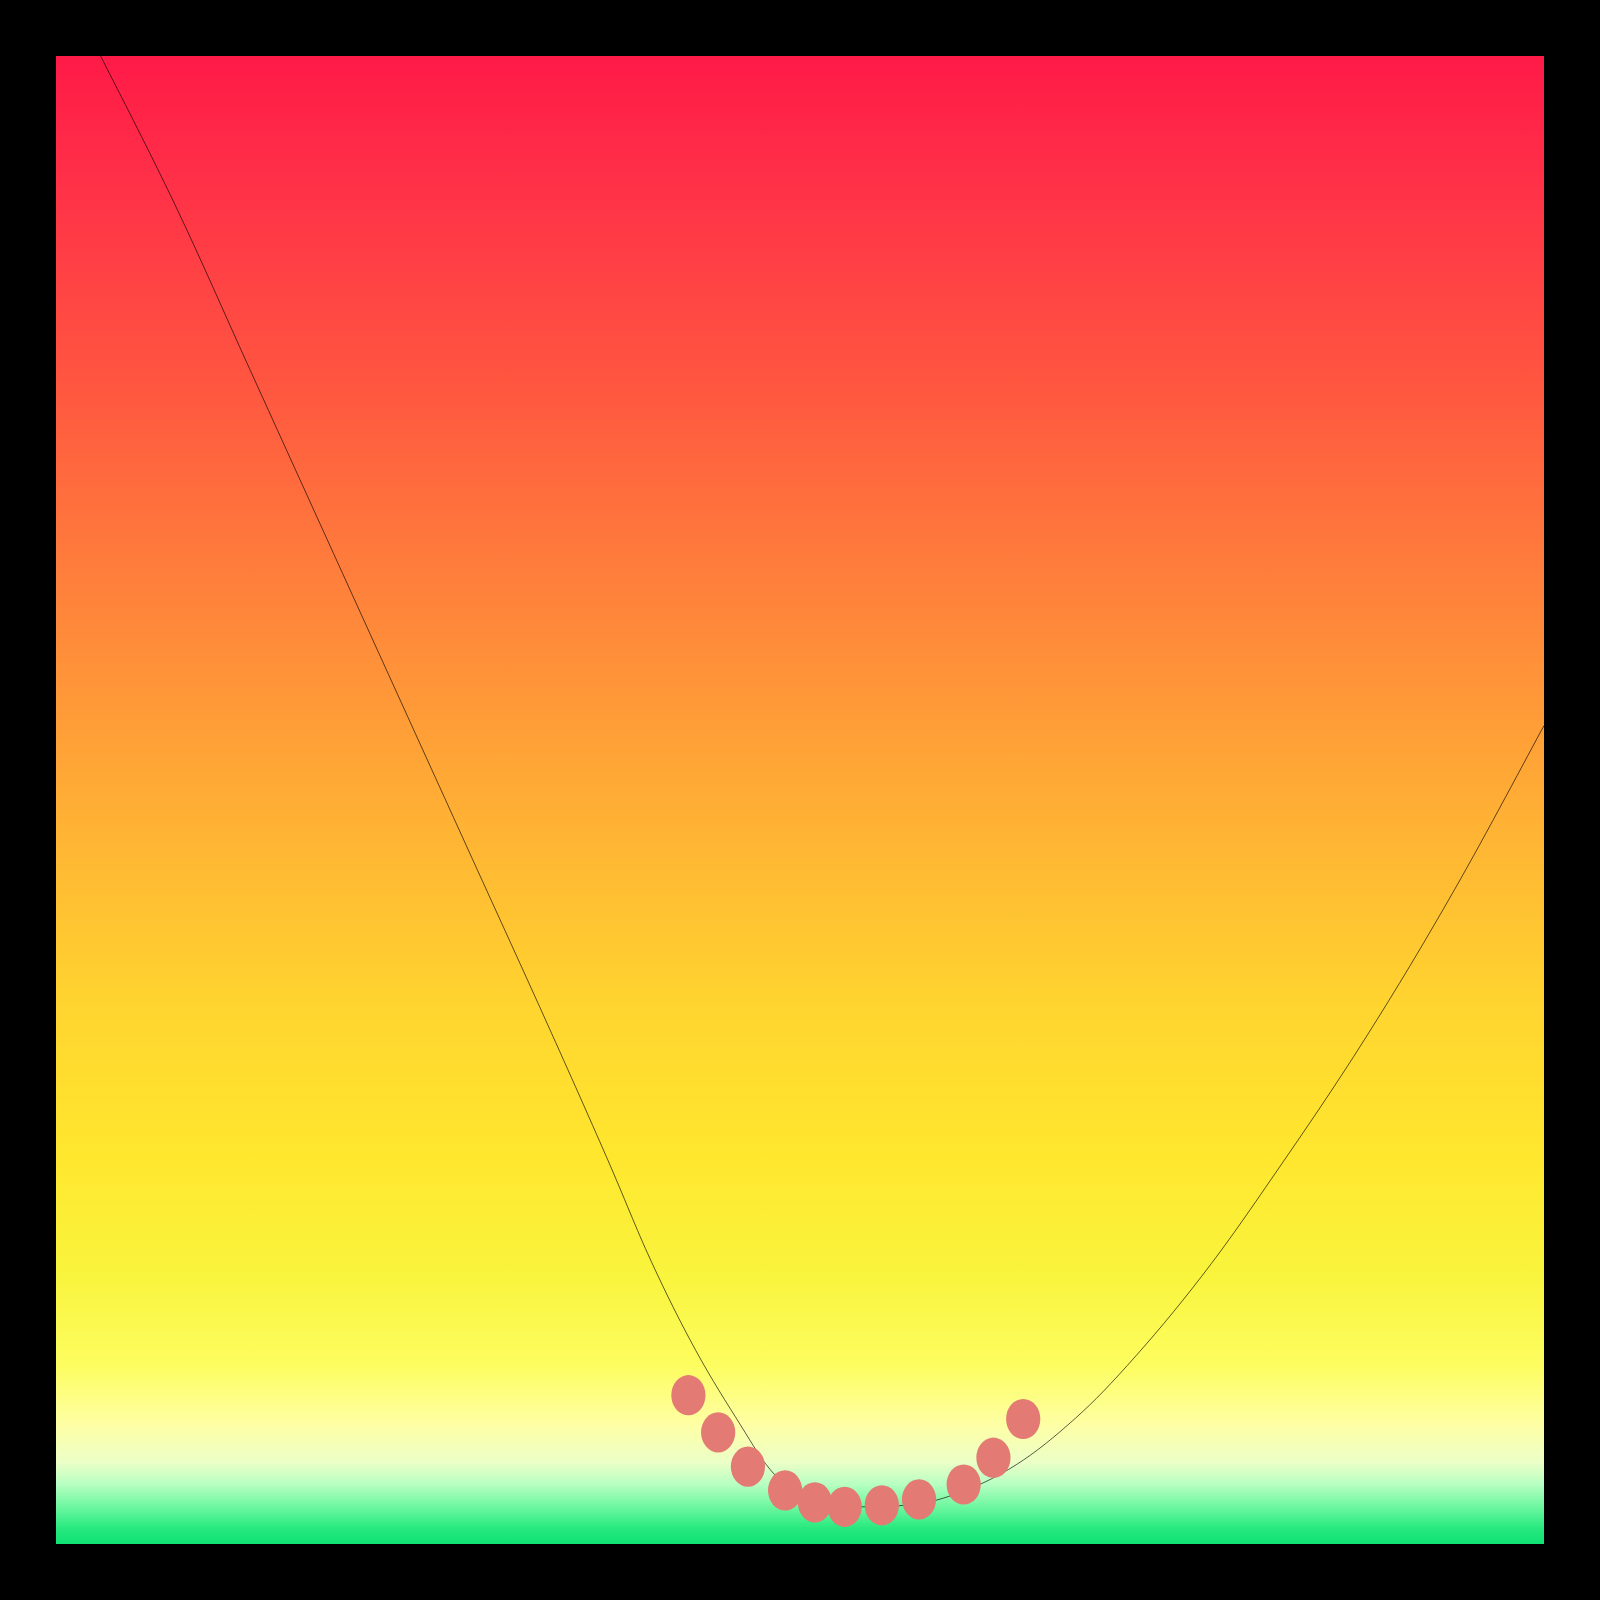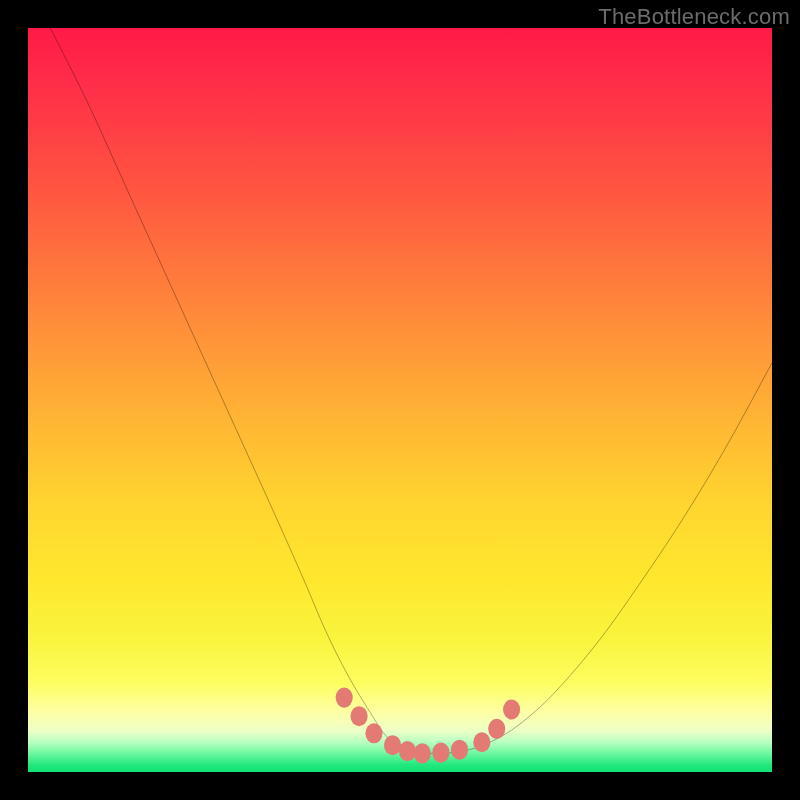--- a/index.html
+++ b/index.html
@@ -59,21 +59,20 @@
   }
   svg.curve {
     position: absolute;
     inset: 0;
   }
 </style>
 </head>
 <body>
 
 <div class="frame">
-  <div class="watermark">TheBottleneck.com</div>
   <div class="plot">
     <div class="gradient"></div>
     <svg class="curve" viewBox="0 0 100 100" preserveAspectRatio="none">
       <path id="curve-path" fill="none" stroke="#000000" stroke-width="0.32" vector-effect="non-scaling-stroke" d="M 3.00 0.00 C 3.90 1.80, 6.20 6.22, 8.00 10.00 C 9.80 13.78, 11.20 17.04, 13.00 21.00 C 14.80 24.96, 16.20 28.04, 18.00 32.00 C 19.80 35.96, 21.20 39.04, 23.00 43.00 C 24.80 46.96, 26.20 50.04, 28.00 54.00 C 29.80 57.96, 31.38 61.40, 33.00 65.00 C 34.62 68.60, 35.74 71.12, 37.00 74.00 C 38.26 76.88, 38.92 78.66, 40.00 81.00 C 41.08 83.34, 41.92 85.02, 43.00 87.00 C 44.08 88.98, 45.10 90.56, 46.00 92.00 C 46.90 93.44, 47.28 94.14, 48.00 95.00 C 48.72 95.86, 49.28 96.37, 50.00 96.80 C 50.72 97.23, 51.28 97.27, 52.00 97.40 C 52.72 97.53, 53.10 97.50, 54.00 97.50 C 54.90 97.50, 55.92 97.53, 57.00 97.40 C 58.08 97.27, 58.74 97.23, 60.00 96.80 C 61.26 96.37, 62.56 95.86, 64.00 95.00 C 65.44 94.14, 66.56 93.26, 68.00 92.00 C 69.44 90.74, 70.38 89.80, 72.00 88.00 C 73.62 86.20, 75.20 84.34, 77.00 82.00 C 78.80 79.66, 80.02 77.88, 82.00 75.00 C 83.98 72.12, 85.84 69.42, 88.00 66.00 C 90.16 62.58, 91.84 59.78, 94.00 56.00 C 96.16 52.22, 98.92 46.98, 100.00 45.00"></path>
       <g id="marker-group">
           <ellipse cx="42.50" cy="90.00" rx="1.15" ry="1.35" fill="#e37a73"></ellipse>
           <ellipse cx="44.50" cy="92.50" rx="1.15" ry="1.35" fill="#e37a73"></ellipse>
           <ellipse cx="46.50" cy="94.80" rx="1.15" ry="1.35" fill="#e37a73"></ellipse>
           <ellipse cx="49.00" cy="96.40" rx="1.15" ry="1.35" fill="#e37a73"></ellipse>
           <ellipse cx="51.00" cy="97.20" rx="1.15" ry="1.35" fill="#e37a73"></ellipse>

